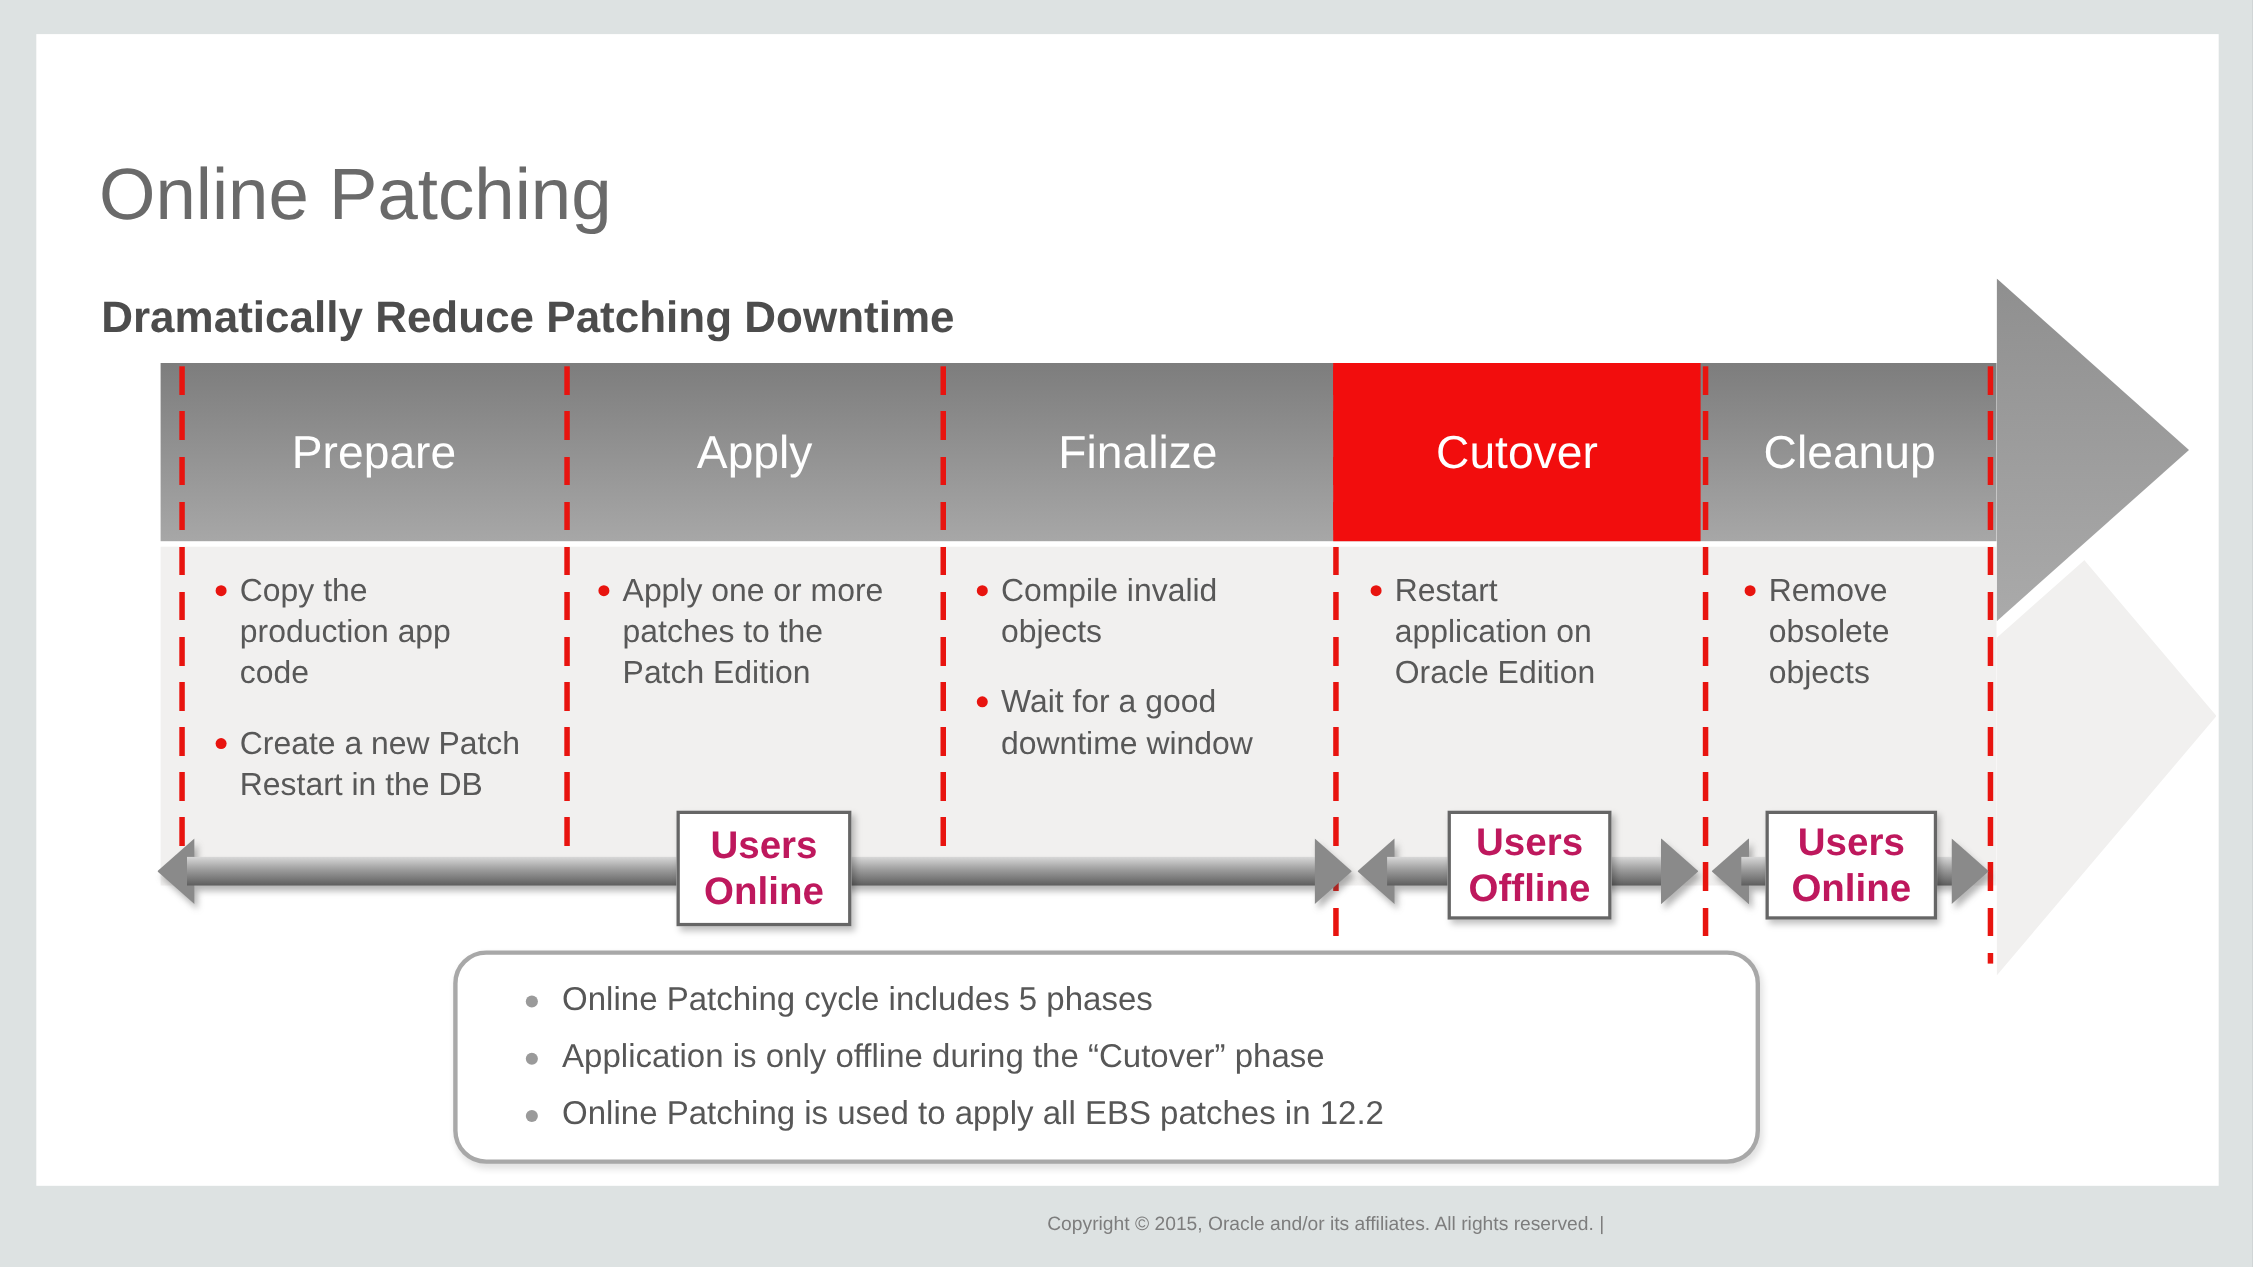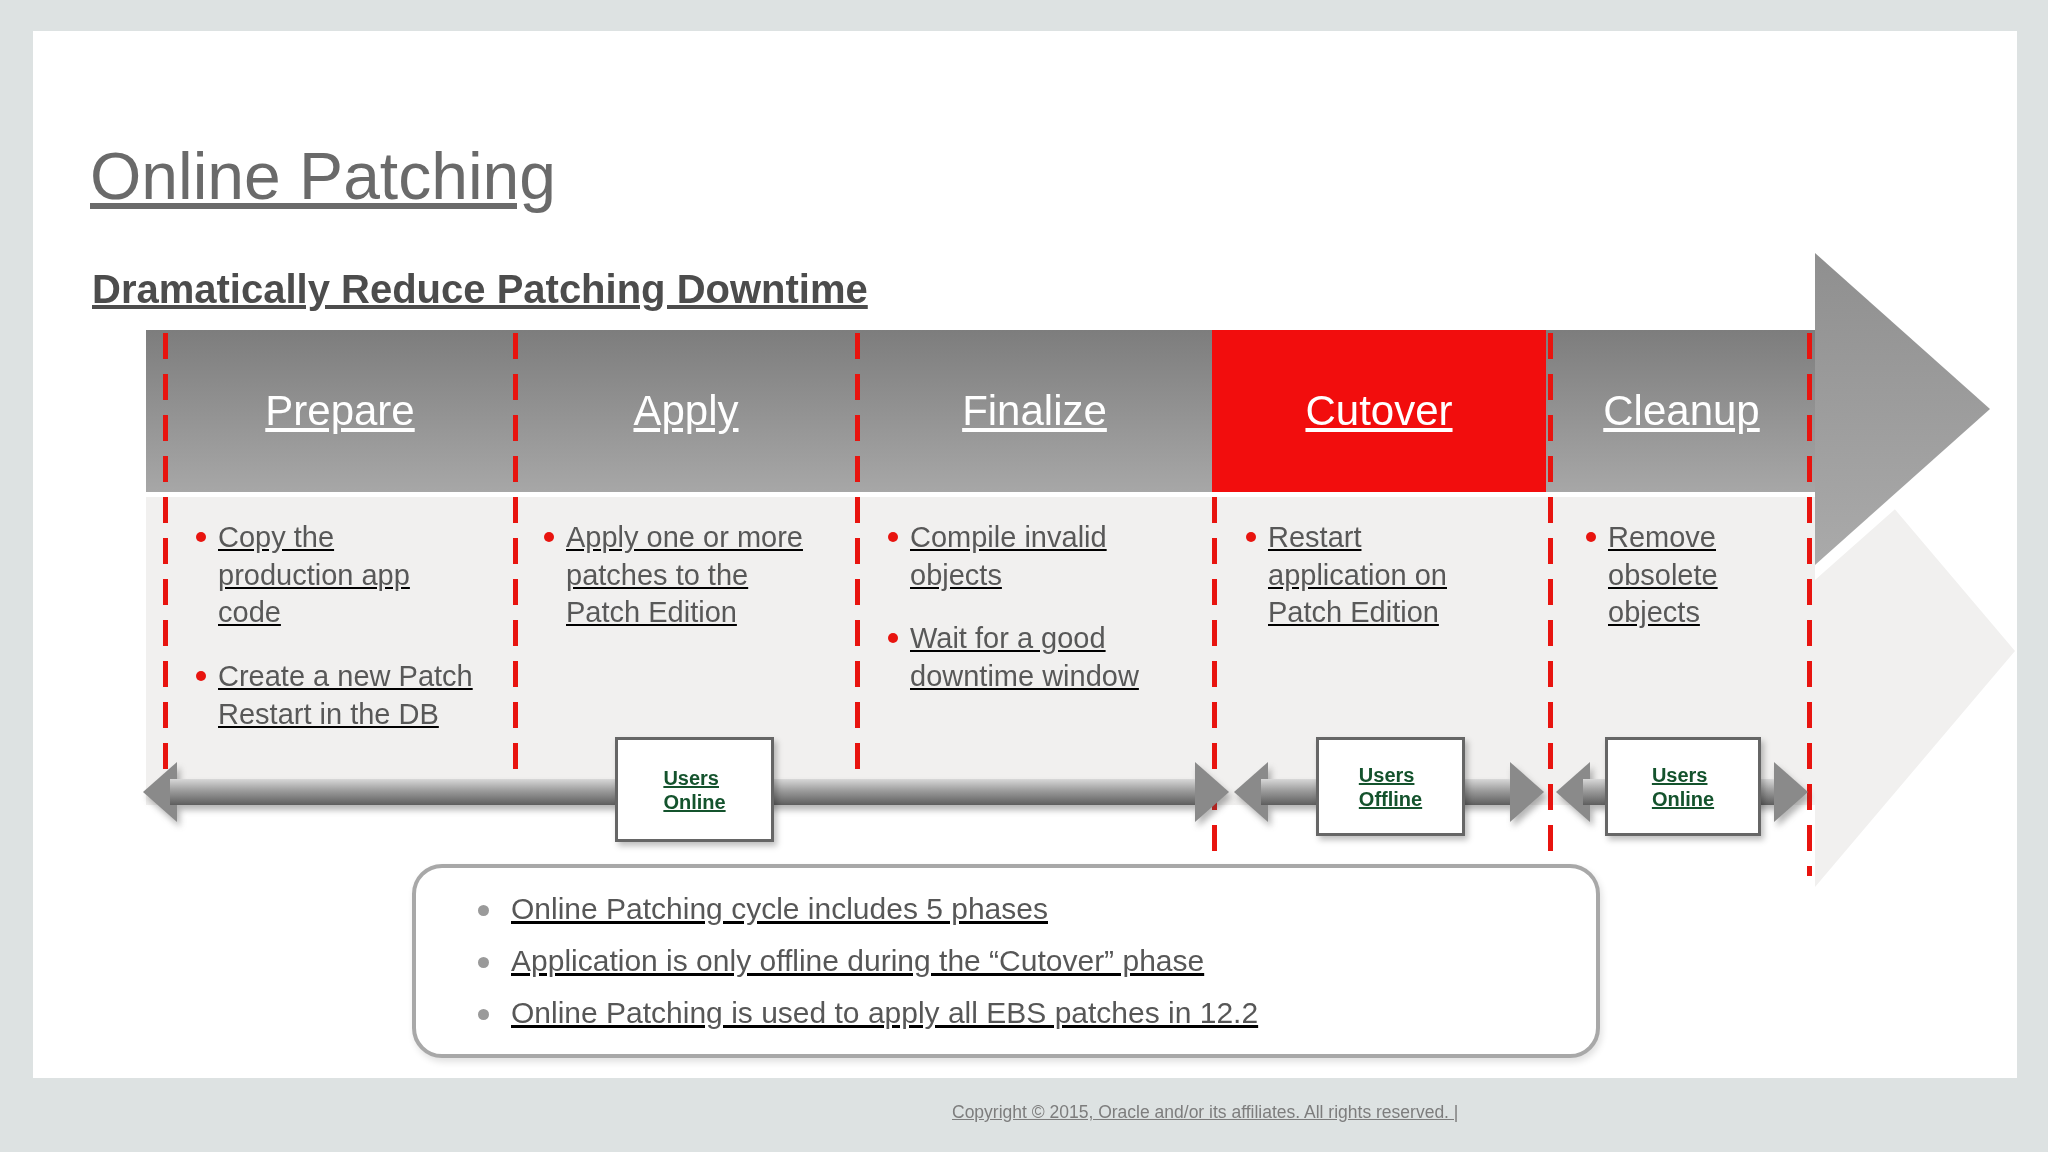--- a/index.html
+++ b/index.html
@@ -1,18 +1,18 @@
 <!DOCTYPE html>
 <html><head>
 <meta charset="utf-8">
 <style>
   html,body{margin:0;padding:0;background:#b9bec0;}
   .stage{position:relative;width:2048px;height:1152px;background:#dde2e2;overflow:hidden;
          font-family:"Liberation Sans","DejaVu Sans",sans-serif;}
-  .abs{position:absolute;text-decoration:underline;}
+  .abs{position:absolute;}
   .canvas{left:33px;top:31px;width:1984px;height:1047px;background:#ffffff;}
 
   
   .title{left:90px;top:138px;font-size:66px;font-weight:400;color:#6a6a6a;letter-spacing:0px;}
   .subtitle{left:92px;top:226px;font-size:40px;font-weight:700;color:#4c4c4c;margin-top:41px;}
 
   
   .light-panel{left:146px;top:497px;width:1669px;height:308px;background:#f1f0ef;}
   .light-head{left:1815px;top:415px;width:200px;height:472px;background:#f1f0ef;
               clip-path:polygon(0 0,100% 50%,0 100%);}
@@ -43,22 +43,22 @@
 
   
   .tseg{top:762px;height:60px;filter:drop-shadow(3px 5px 3px rgba(70,70,70,.40));}
   .tseg .bar{position:absolute;left:27px;right:27px;top:17px;height:26px;
              background:linear-gradient(180deg,#d8d8d8 0%,#9c9c9c 45%,#5e5e5e 100%);}
   .tseg .ah{position:absolute;top:0;width:34px;height:60px;background:#8a8a8a;}
   .tseg .ah.l{left:0;clip-path:polygon(100% 0,0 50%,100% 100%);}
   .tseg .ah.r{right:0;clip-path:polygon(0 0,100% 50%,0 100%);}
 
   .ubox{background:#ffffff;border:3px solid #666666;box-shadow:3px 4px 6px rgba(0,0,0,.25);
-        display:flex;align-items:center;justify-content:center;
-        font-size:20px;font-weight:700;color:#14532d;line-height:1.2;white-space:pre-line;}
+        display:flex;align-items:center;justify-content:center;text-align:center;
+        font-size:35px;font-weight:700;color:#be185d;line-height:1.2;white-space:pre-line;}
 
   
   .summary{left:412px;top:864px;width:1188px;height:194px;background:#ffffff;
            border:4px solid #a8a8a8;border-radius:30px;box-sizing:border-box;
            box-shadow:2px 4px 7px rgba(0,0,0,.12);
            display:flex;flex-direction:column;justify-content:space-evenly;
            padding:6px 4px 6px 62px;}
   .srow{display:flex;gap:22px;}
   .sdot{flex:0 0 auto;width:11px;height:11px;border-radius:50%;background:#9a9a9a;margin-top:13px;}
   .stext{font-size:30px;color:#575757;}
@@ -133,21 +133,21 @@
       <span class="dot"></span>
       <span class="btext">Wait for a good
 downtime window</span>
     </div>
   </div>
   <div class="abs col" style="left:1246px;width:270px">
     <div class="bullet">
       <span class="dot"></span>
       <span class="btext">Restart
 application on
-Patch Edition</span>
+Oracle Edition</span>
     </div>
   </div>
   <div class="abs col" style="left:1586px;width:210px">
     <div class="bullet">
       <span class="dot"></span>
       <span class="btext">Remove
 obsolete
 objects</span>
     </div>
   </div>

